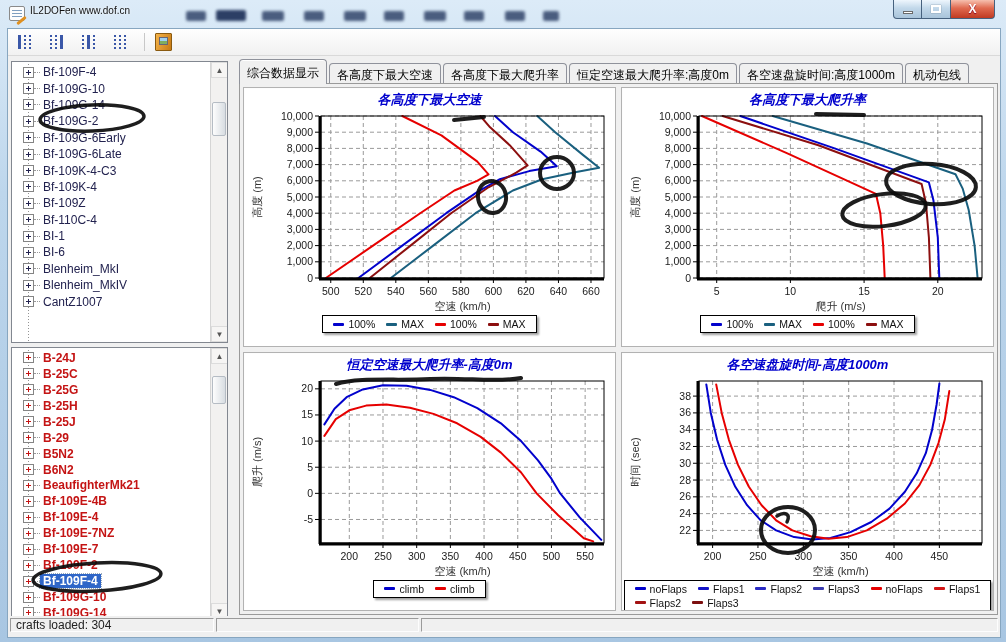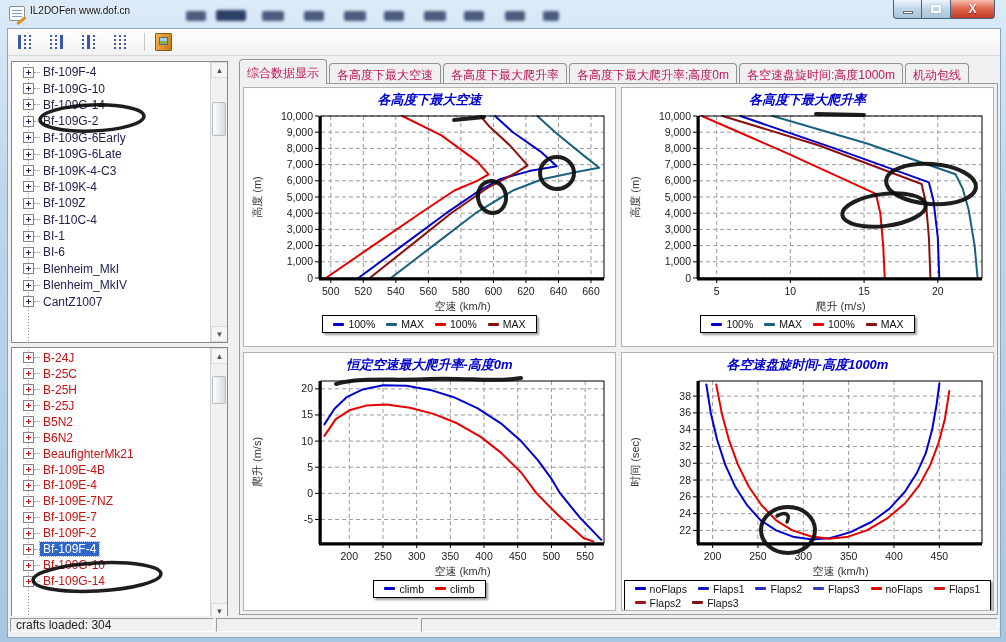--- a/index.html
+++ b/index.html
@@ -46,39 +46,39 @@
     background:linear-gradient(#9fd0f0 55%,#7fae5f 55%);border:1px solid #667;}
   
   .tree{position:absolute;width:217px;background:#fff;border:1px solid #828790;overflow:hidden;}
   .tree1{left:3px;top:32px;height:282px;}
   .tree2{left:3px;top:318px;height:273px;}
   .rows{position:absolute;left:0;top:2px;right:17px;bottom:0;overflow:hidden;
     background:repeating-linear-gradient(180deg,rgba(130,130,130,.85) 0 1px,transparent 1px 3px);
     background-size:1px 100%;background-position:16px 0;background-repeat:no-repeat;}
   .trow{display:flex;align-items:center;font-size:12px;}
   .tree1 .trow{height:16.4px;color:#22224f;}
-  .tree2 .trow{height:15.95px;color:#c41414;}
+  .tree2 .trow{height:15.95px;color:#c41414;font-weight:bold;}
   .pbox{width:11px;height:11px;border:1px solid #848484;background:#fff;position:relative;
     flex:none;margin-left:11px;}
   .pbox::before{content:"";position:absolute;left:2px;top:4px;width:5px;height:1px;background:currentColor;}
   .pbox::after{content:"";position:absolute;left:4px;top:2px;width:1px;height:5px;background:currentColor;}
   .tdash{width:6px;border-top:1px dotted #999;flex:none;}
   .tlabel{padding:0 3px;white-space:nowrap;}
   .tlabel.sel{background:#2f66c8;color:#fff;outline:1px dotted #9ab;}
   .vscroll{position:absolute;right:0;top:0;bottom:0;width:17px;background:#f2f1f0;
     border-left:1px solid #d5d5d5;}
   .sarrow{position:absolute;left:0;width:17px;height:16px;color:#555;font-size:8px;
     display:flex;align-items:center;justify-content:center;background:#f6f5f4;border:1px solid #dcdcdc;}
   .sarrow.up{top:0;} .sarrow.dn{bottom:0;}
   .sthumb{position:absolute;left:1px;width:14px;background:linear-gradient(90deg,#fdfdfd,#d8dde2);
     border:1px solid #b5bcc4;border-radius:2px;}
   
   .tabs{position:absolute;left:231px;top:29px;right:2px;height:26px;display:flex;
     align-items:flex-end;gap:2px;}
-  .tab{font-size:12px;color:#be185d;background:#f0f0f0;border:1px solid #8f929b;border-bottom:none;
+  .tab{font-size:12px;color:#000000;background:#f0f0f0;border:1px solid #8f929b;border-bottom:none;
     border-radius:4px 4px 0 0;padding:3px 7px 2px;height:21px;white-space:nowrap;}
   .tab.active{height:25px;padding-top:5px;box-shadow:inset 0 1px 0 #fff;position:relative;z-index:3;}
   
   .charts{position:absolute;left:231px;top:54px;right:2px;bottom:22px;background:#f0f0f0;
     border:1px solid #9a9a9a;padding:3px;display:grid;gap:5px;
     grid-template-columns:1fr 1fr;grid-template-rows:1fr 1fr;}
   .chart-cell{background:#fff;border:1px solid #b2b2b2;box-shadow:inset 1px 1px 0 #fdfdfd;
     display:flex;flex-direction:column;align-items:center;padding-top:3px;overflow:hidden;}
   .chart-title{color:#0000cd;font-weight:bold;font-style:italic;font-size:13px;height:19px;flex:none;}
   svg.plot{flex:none;}
@@ -245,26 +245,36 @@
             <span class="tlabel">B-24J</span>
           </div>
           <div class="trow">
             <span class="pbox"></span>
             <span class="tdash"></span>
             <span class="tlabel">B-25C</span>
           </div>
           <div class="trow">
             <span class="pbox"></span>
             <span class="tdash"></span>
+            <span class="tlabel">B-25G</span>
+          </div>
+          <div class="trow">
+            <span class="pbox"></span>
+            <span class="tdash"></span>
             <span class="tlabel">B-25H</span>
           </div>
           <div class="trow">
             <span class="pbox"></span>
             <span class="tdash"></span>
             <span class="tlabel">B-25J</span>
+          </div>
+          <div class="trow">
+            <span class="pbox"></span>
+            <span class="tdash"></span>
+            <span class="tlabel">B-29</span>
           </div>
           <div class="trow">
             <span class="pbox"></span>
             <span class="tdash"></span>
             <span class="tlabel">B5N2</span>
           </div>
           <div class="trow">
             <span class="pbox"></span>
             <span class="tdash"></span>
             <span class="tlabel">B6N2</span>
@@ -319,21 +329,21 @@
         <div class="sarrow up">▲</div>
         <div class="sthumb" style="top:28px;height:28px;"></div>
         <div class="sarrow dn">▼</div>
       </div>
     </div>
 
     <div class="tabs" id="tab-strip">
         <div class="tab active">综合数据显示</div>
         <div class="tab">各高度下最大空速</div>
         <div class="tab">各高度下最大爬升率</div>
-        <div class="tab">各高度下最大爬升率:高度0m</div>
+        <div class="tab">恒定空速最大爬升率:高度0m</div>
         <div class="tab">各空速盘旋时间:高度1000m</div>
         <div class="tab">机动包线</div>
       </div>
 
     <div class="charts">
       <div class="chart-cell">
         <div class="chart-title">各高度下最大空速</div>
         <svg class="plot" id="svg0" width="366" height="205">
             <defs>
               <clipPath id="clip0">

